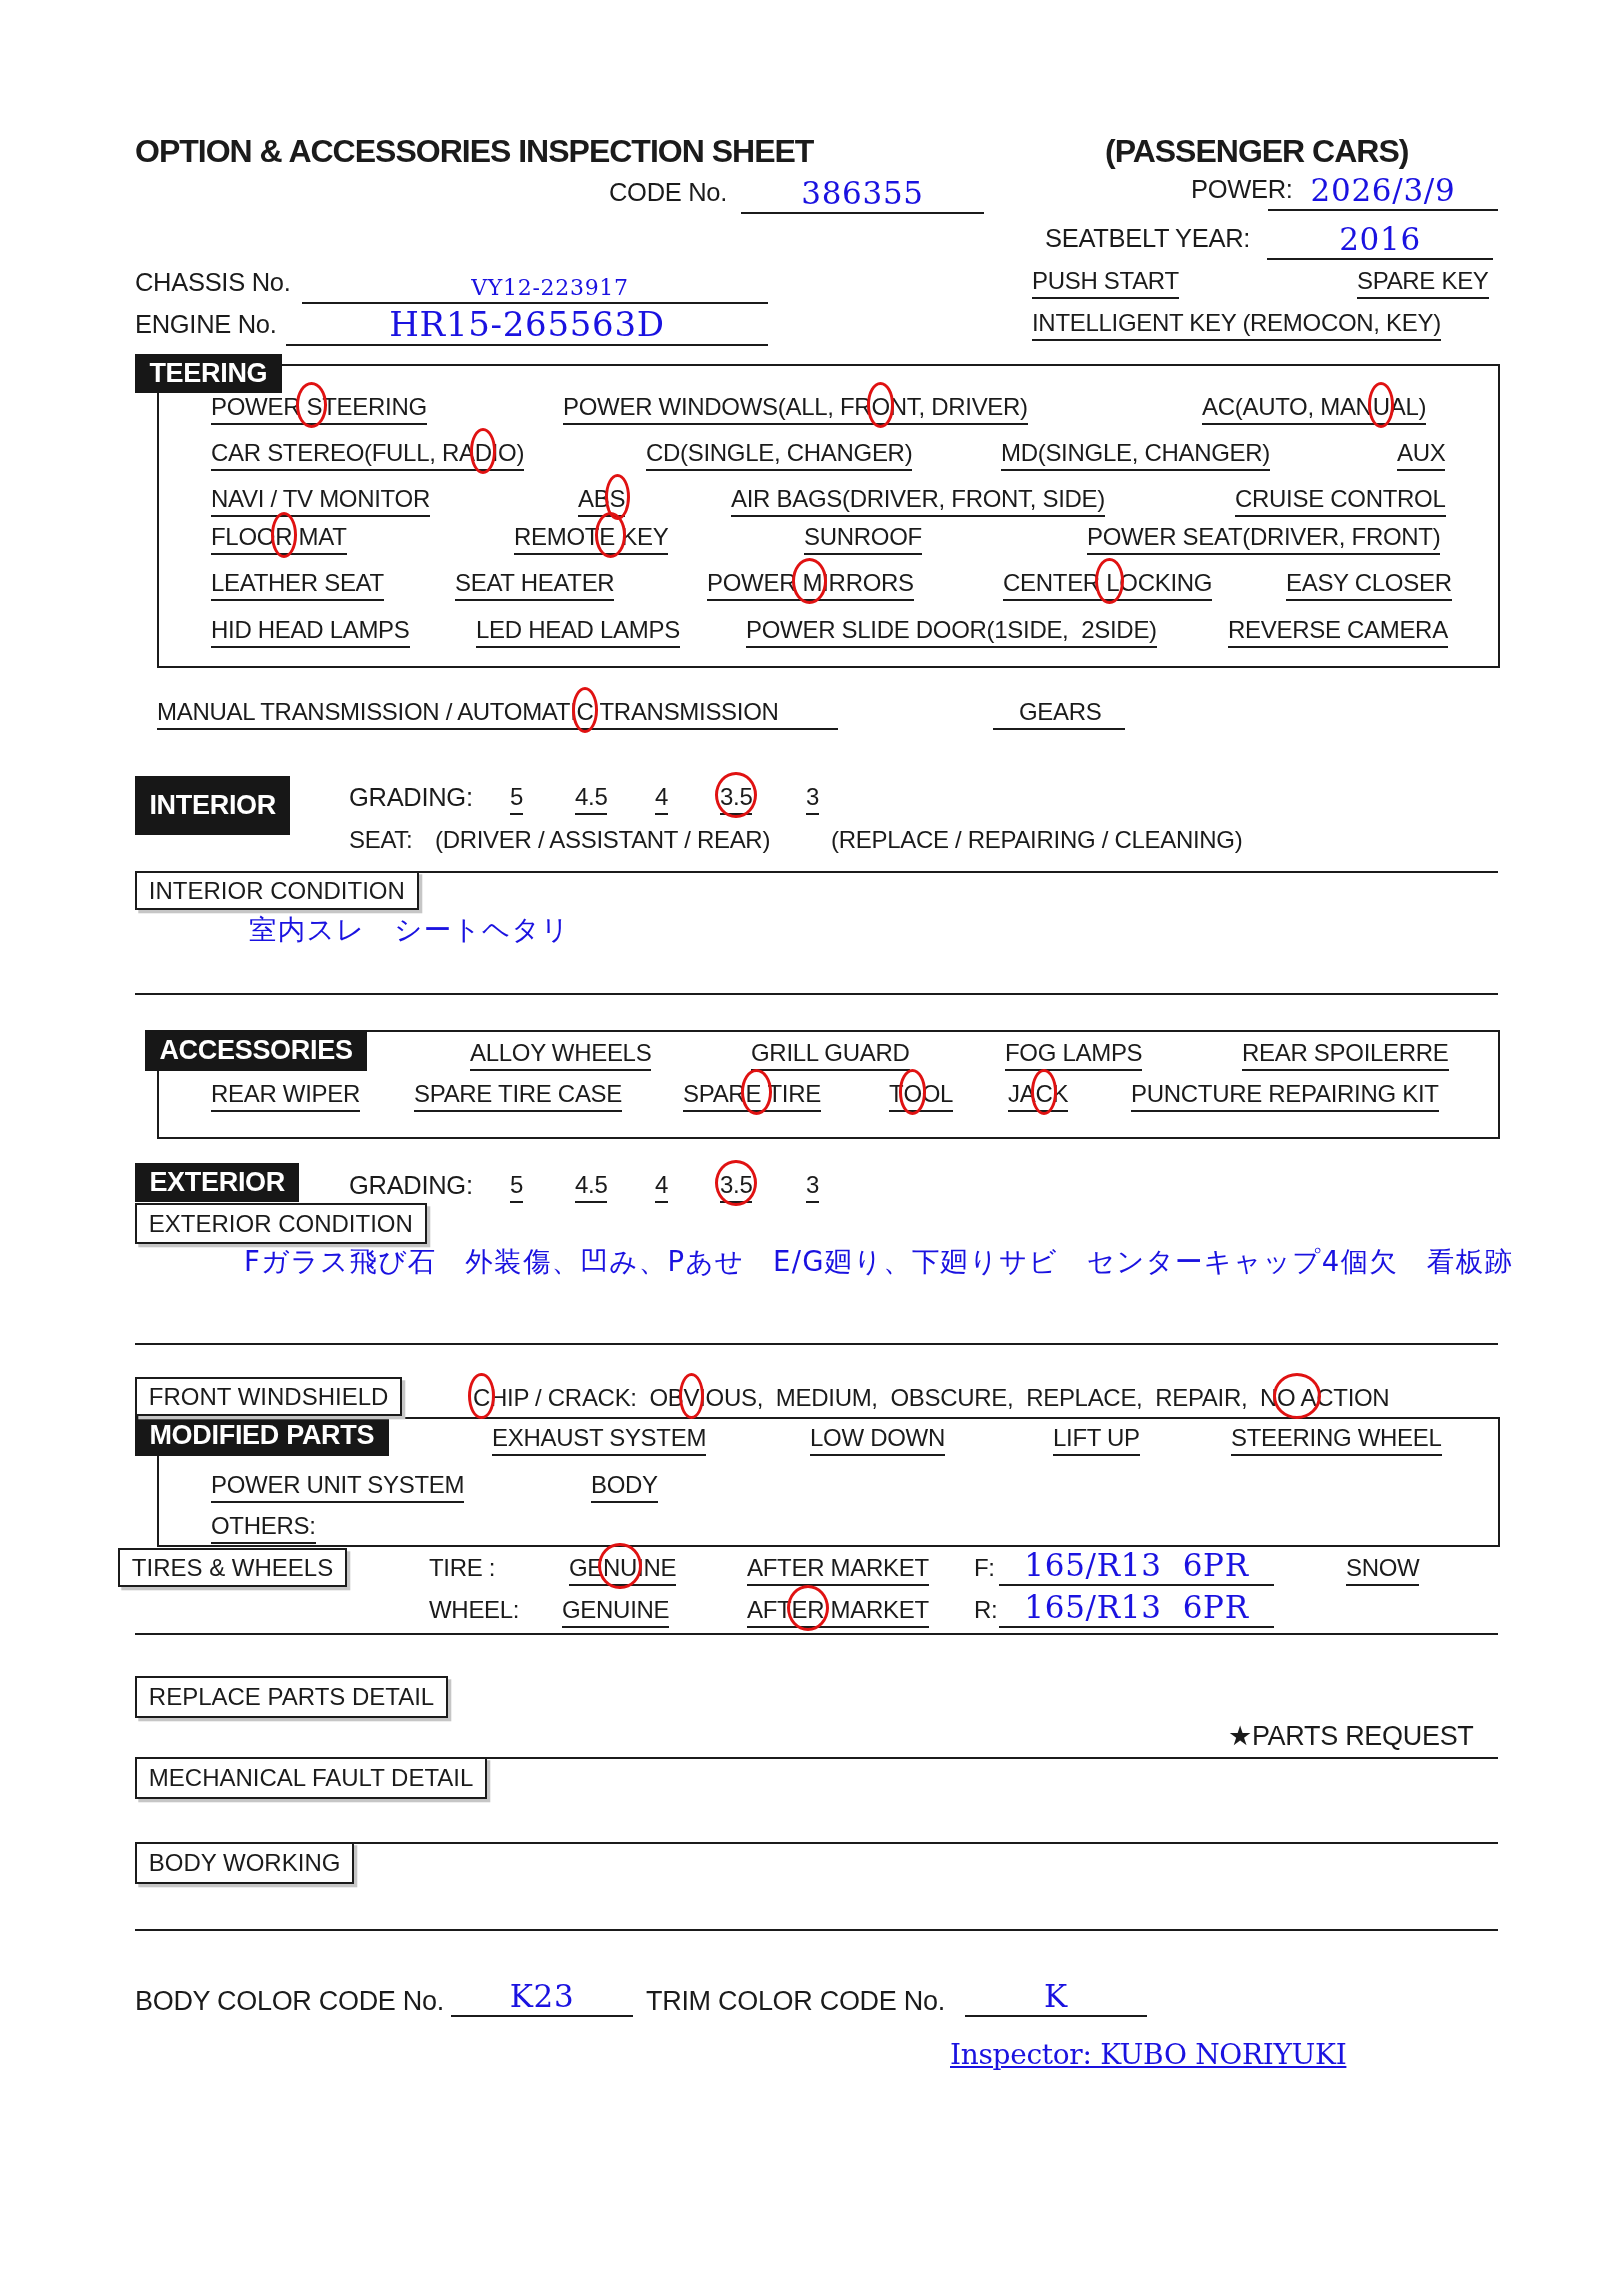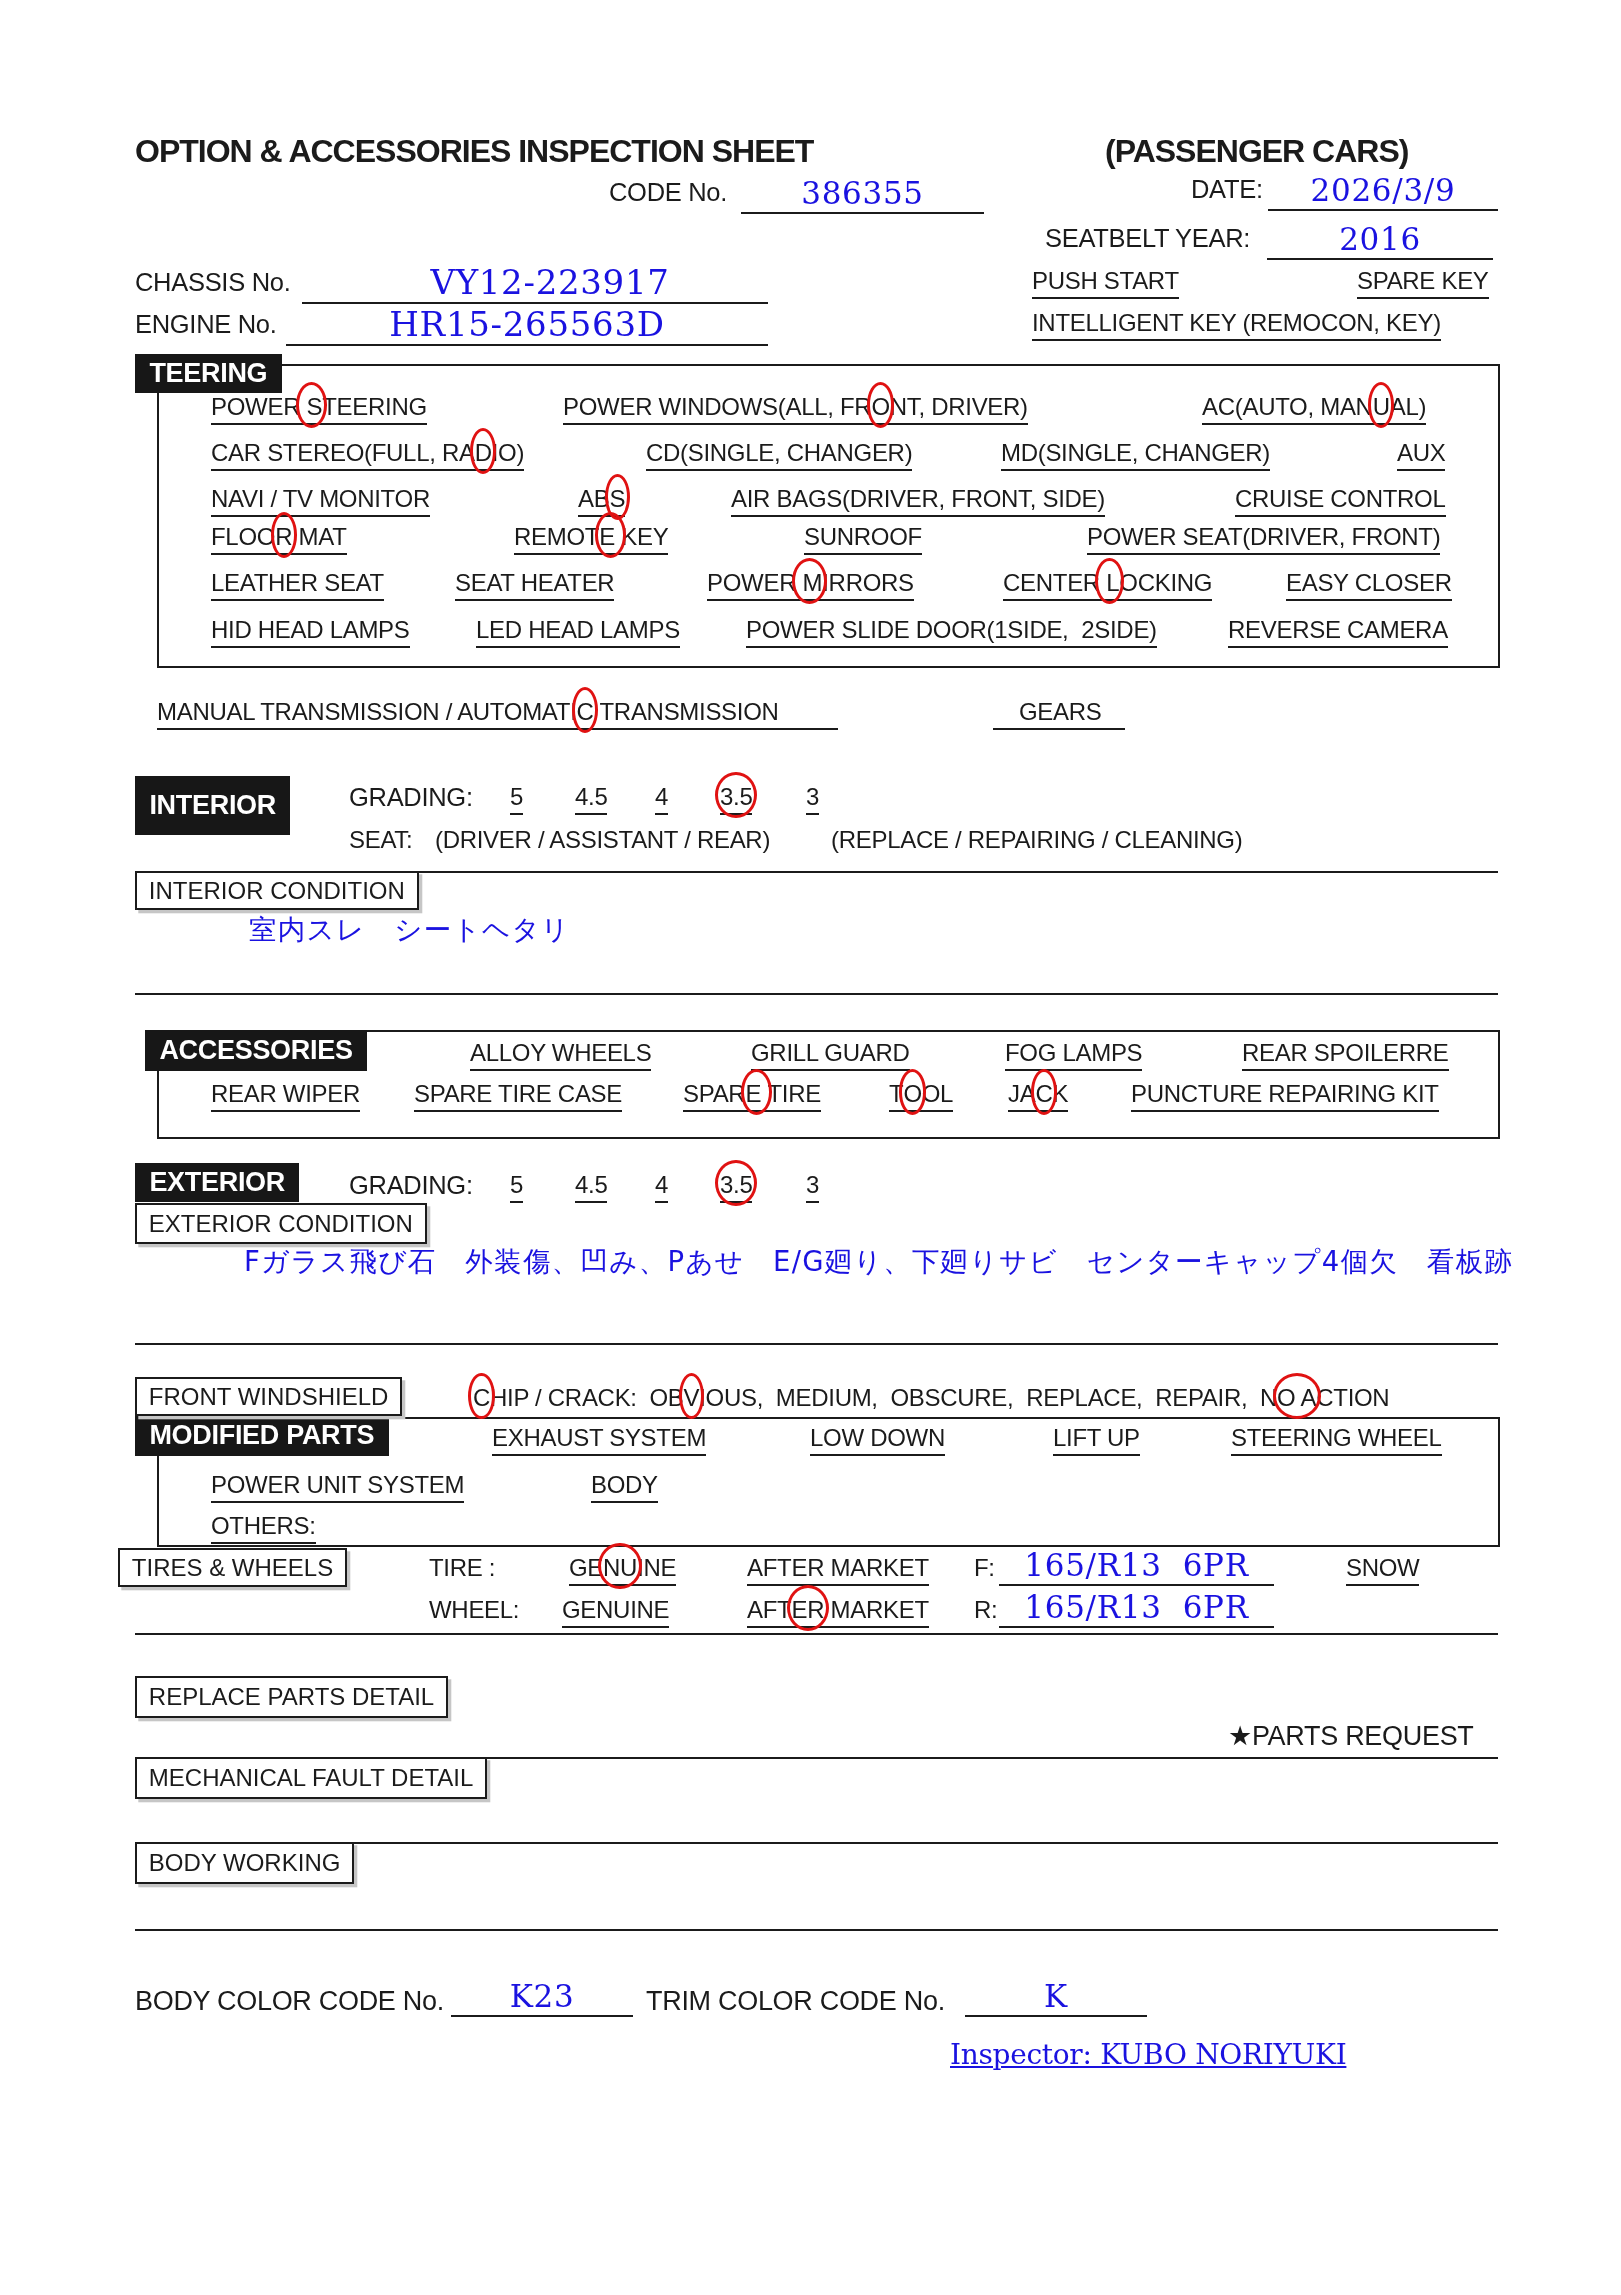--- a/index.html
+++ b/index.html
@@ -46,33 +46,33 @@
 <div class="page">
 
   <div class="t title" style="left:135px; top:133px;">OPTION &amp; ACCESSORIES INSPECTION SHEET</div>
   <div class="t title" style="left:1105px; top:133px;">(PASSENGER CARS)</div>
 
   <div class="t" style="left:609px; top:178px; font-size:25.5px;">CODE No.</div>
   <div class="fill" style="left:741px; top:169px; width:243px; height:43px;">
     <span class="fillv" style="font-size:31px;">386355</span>
   </div>
 
-  <div class="t" style="left:1191px; top:175px; font-size:25.5px;">DATE:</div>
+  <div class="t" style="left:1191px; top:175px; font-size:25.5px;">POWER:</div>
   <div class="fill" style="left:1268px; top:166px; width:230px; height:43px;">
     <span class="fillv" style="font-size:31px;">2026/3/9</span>
   </div>
 
   <div class="t" style="left:1045px; top:224px; font-size:25.5px;">SEATBELT YEAR:</div>
   <div class="fill" style="left:1267px; top:215px; width:226px; height:43px;">
     <span class="fillv" style="font-size:31px;">2016</span>
   </div>
 
   <div class="t" style="left:135px; top:268px; font-size:25.5px;">CHASSIS No.</div>
   <div class="fill" style="left:302px; top:256px; width:466px; height:46px;">
-    <span class="fillv" style="font-size:34px;margin-left:30px;">VY12-223917</span>
+    <span class="fillv" style="font-size:22px;margin-left:30px;">VY12-223917</span>
   </div>
   <div class="t u" style="left:1032px; top:267px;">PUSH START</div>
   <div class="t u" style="left:1357px; top:267px;">SPARE KEY</div>
 
   <div class="t" style="left:135px; top:310px; font-size:25.5px;">ENGINE No.</div>
   <div class="fill" style="left:286px; top:298px; width:482px; height:46px;">
     <span class="fillv" style="font-size:34px;">HR15-265563D</span>
   </div>
   <div class="t u" style="left:1032px; top:309px;">INTELLIGENT KEY (REMOCON, KEY)</div>
 

